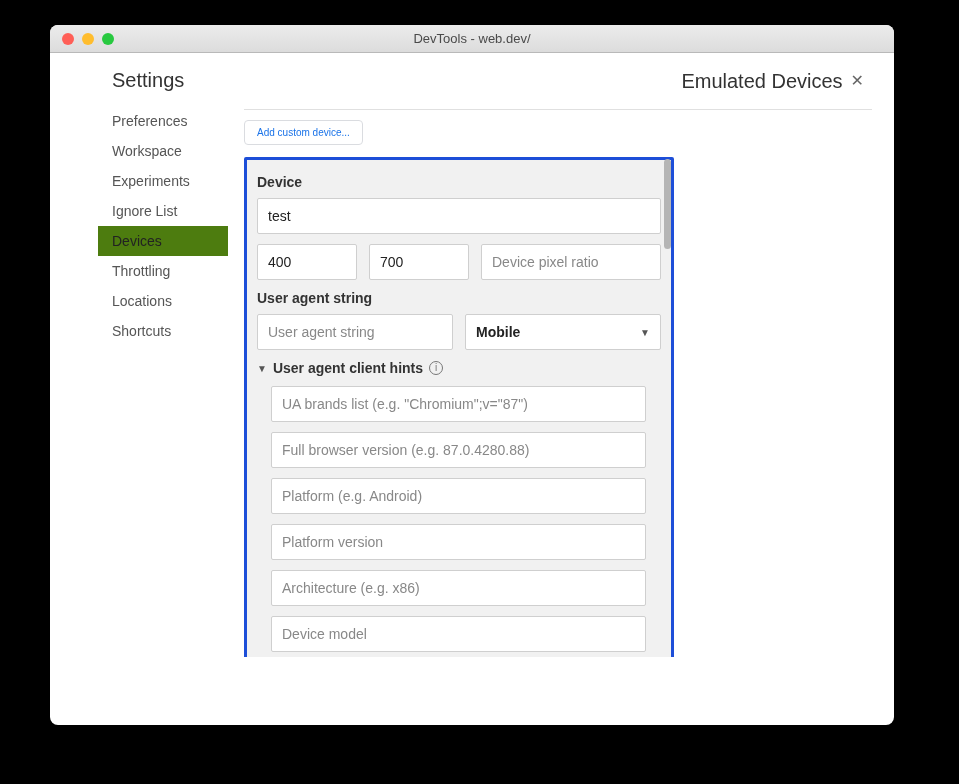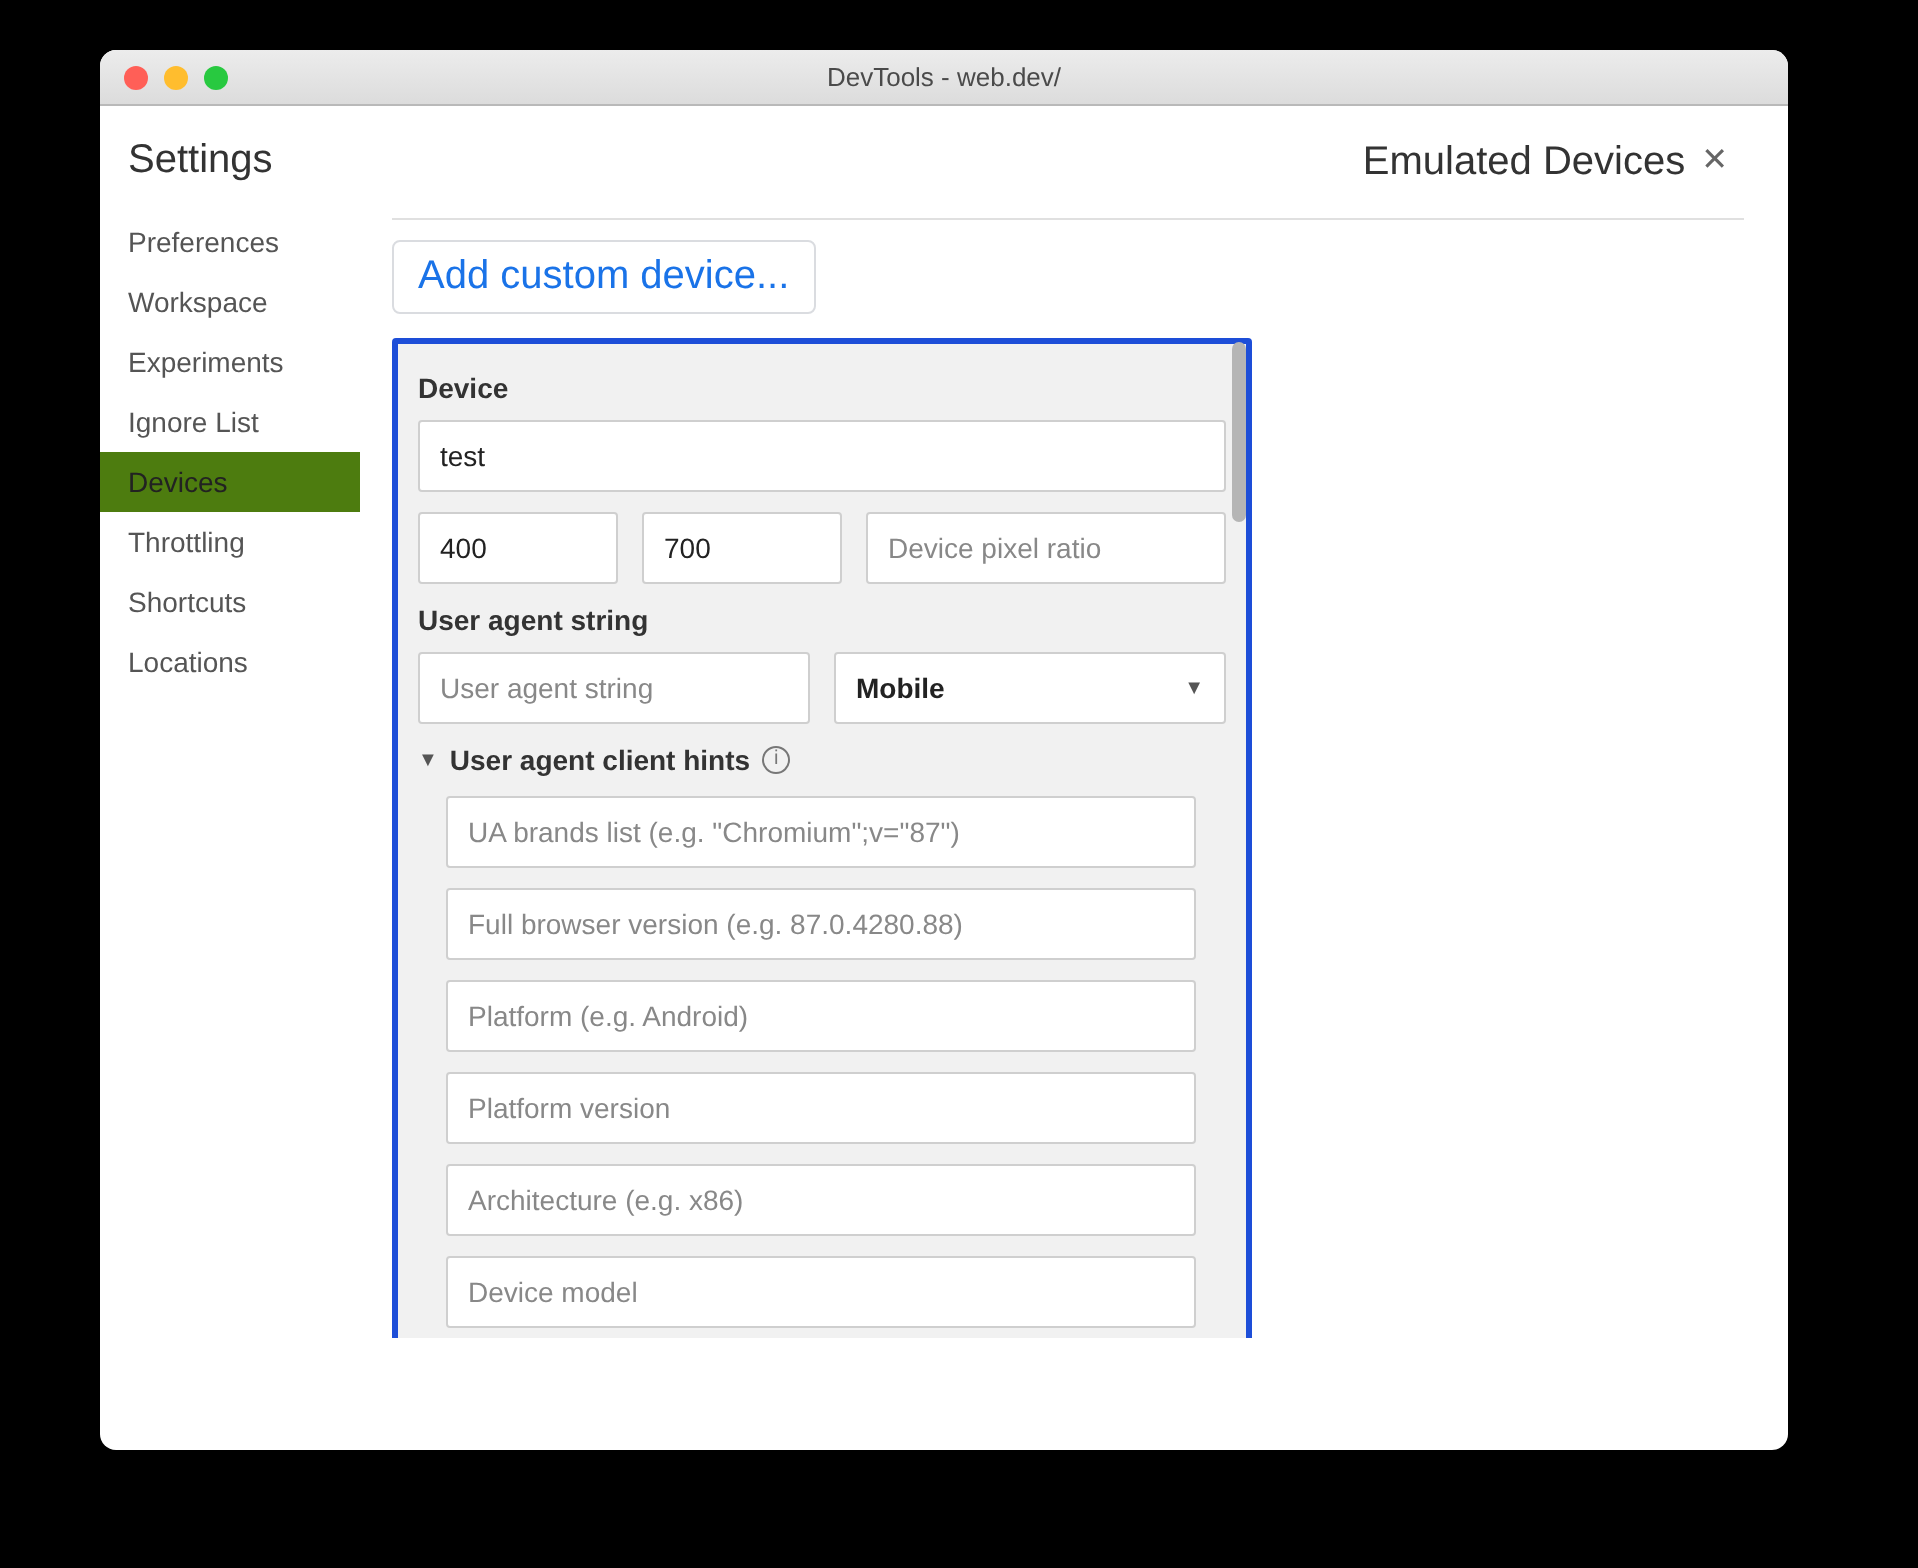--- a/index.html
+++ b/index.html
@@ -45,20 +45,21 @@
     left: 0; right: 0;
     text-align: center;
     font-size: 13px;
     color: #4a4a4a;
     pointer-events: none;
   }
   .content {
     flex: 1;
     display: flex;
     overflow: hidden;
+    padding-left: 48px;
   }
   .sidebar {
     width: 130px;
     flex-shrink: 0;
     padding-top: 16px;
   }
   .sidebar h1 {
     font-size: 20px;
     font-weight: 400;
     margin: 0 0 14px 14px;
@@ -103,21 +104,21 @@
     background: #e0e0e0;
     margin: 16px 0 10px 0;
   }
   .btn-outline {
     display: inline-block;
     color: #1a73e8;
     border: 1px solid #dadce0;
     background: #fff;
     border-radius: 4px;
     padding: 6px 12px;
-    font-size: 20px;
+    font-size: 10px;
     cursor: pointer;
   }
   .panel-wrap {
     margin-top: 12px;
     height: 500px;
     overflow: hidden;
     position: relative;
   }
   .panel {
     background: #f1f1f1;
@@ -213,22 +214,22 @@
 
   <div class="content">
     <div class="sidebar">
       <h1>Settings</h1>
       <div class="side-item">Preferences</div>
       <div class="side-item">Workspace</div>
       <div class="side-item">Experiments</div>
       <div class="side-item">Ignore List</div>
       <div class="side-item selected">Devices</div>
       <div class="side-item">Throttling</div>
+      <div class="side-item">Locations</div>
       <div class="side-item">Shortcuts</div>
-      <div class="side-item">Locations</div>
     </div>
 
     <div class="main">
       <div class="main-header">
         <h2>Emulated Devices</h2>
         <div class="close-x">✕</div>
       </div>
       <div class="hr"></div>
 
       <button class="btn-outline">Add custom device...</button>

